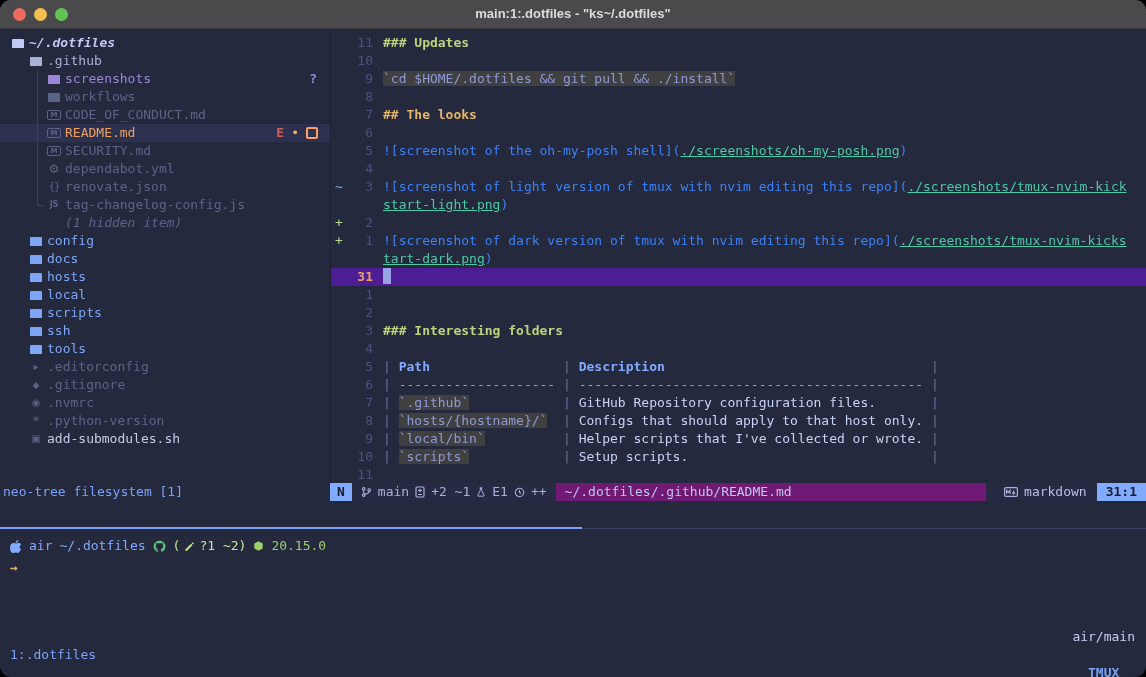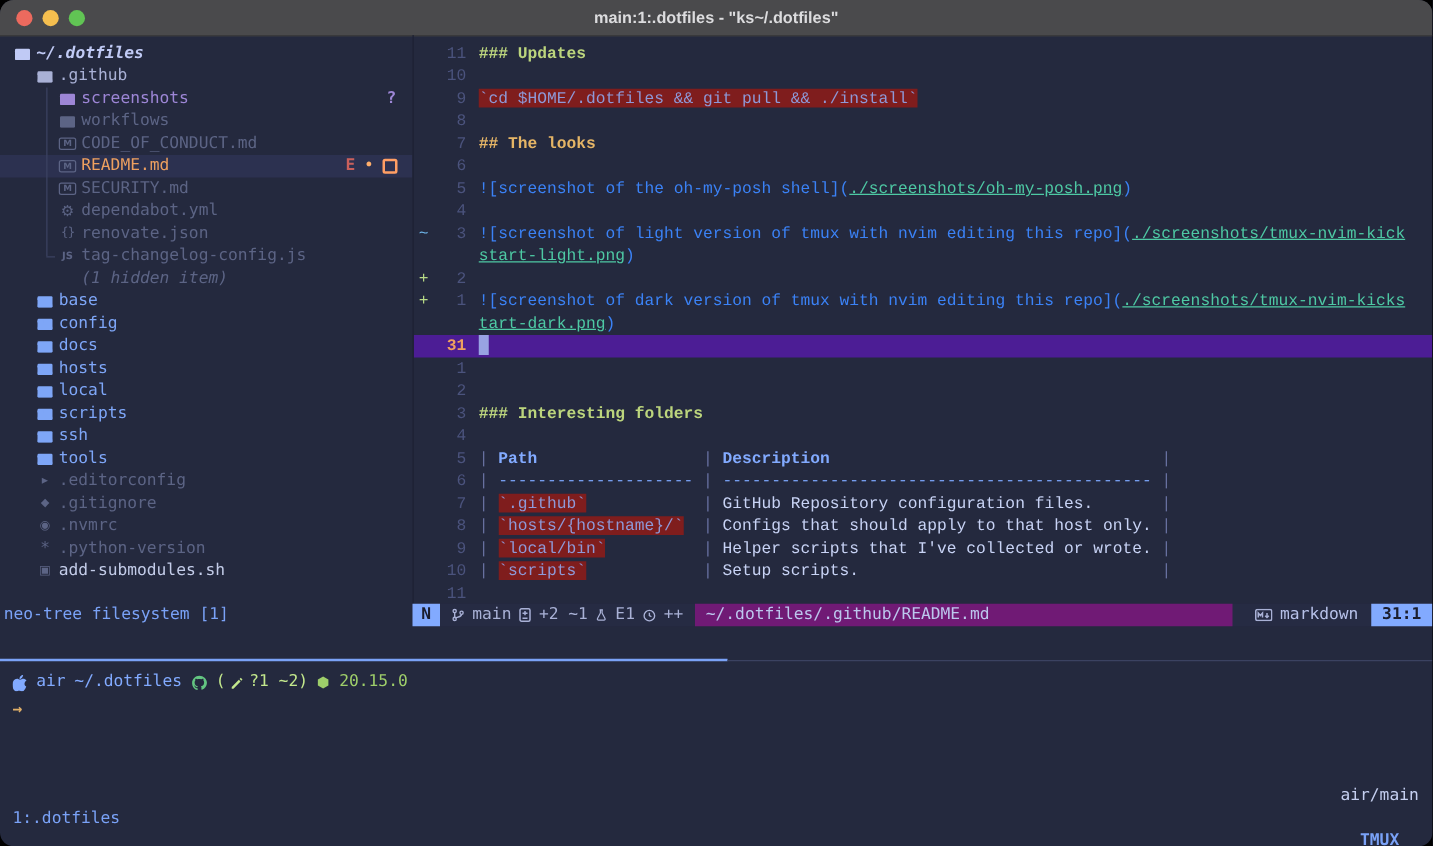--- a/index.html
+++ b/index.html
@@ -52,33 +52,33 @@
   .marks{margin-left:auto;display:flex;align-items:center;gap:7px;padding-right:12px;}
   .mk-e{color:#c9605c;font-weight:bold}
   .mk-dot{color:#ffae6b}
   .mk-box{width:8px;height:8px;border:2px solid #ff9e64;border-radius:2px;display:inline-block}
   .guide-v{position:absolute;left:37px;top:42px;width:1px;height:135px;background:#3b4261;}
   .guide-h{position:absolute;left:37px;top:177px;width:7px;height:1px;background:#3b4261;}
   .neotree-status{position:absolute;left:0;top:455px;width:330px;height:18px;color:#7aa2f7;
         padding-left:3px;box-sizing:border-box;}
   
   .editor{position:absolute;left:330px;top:0;right:0;height:455px;overflow:hidden;
-        padding-top:6px;box-sizing:border-box;border-left:1px solid #1d2033;font-family:Liberation Mono, monospace;}
+        padding-top:6px;box-sizing:border-box;border-left:1px solid #1d2033;}
   .erow{display:flex;height:18px;white-space:pre;}
   .erow.cur{background:#4c1d95;}
   .esign{width:16px;min-width:16px;padding-left:4px;box-sizing:border-box;}
   .esign.chg{color:#6eb4e8}.esign.add{color:#b8db87}
   .enum{width:26px;min-width:26px;text-align:right;color:#4b537d;}
   .erow.cur .enum{color:#eea05f;font-weight:bold;}
   .etext{padding-left:10px;}
   .t-h2{color:#e5b566;font-weight:bold}
   .t-h3{color:#bcd57d;font-weight:bold}
   .t-img{color:#3b82f6}
   .t-link{color:#4ec9a4;text-decoration:underline}
-  .t-code{background:#7f1d1d;color:#8e99d8}
+  .t-code{background:#404040;color:#8e99d8}
   .t-pipe{color:#67709f}
   .t-th{color:#82aaff;font-weight:bold}
   .t-dash{color:#7aa2f7}
   .t-plain{color:#c8d3f5}
   .t-sp{color:#c8d3f5}
   .cursorblock{display:inline-block;width:8px;height:16px;background:#98a3e3;vertical-align:-3px;}
   
   .lualine{position:absolute;left:330px;top:455px;right:0;height:18px;display:flex;
         align-items:stretch;background:#262b43;color:#a9b1d6;}
   .ll-mode{background:#82aaff;color:#1b1e2e;font-weight:bold;padding:0 7px;display:flex;align-items:center;}
@@ -129,21 +129,20 @@
           <div class="tree-row ind1 c-pale"><span class="ticn i-folder"></span><span>.github</span></div>
           <div class="tree-row ind2 c-purple"><span class="ticn i-folder"></span><span>screenshots</span><span class="badge">?</span></div>
           <div class="tree-row ind2 c-dim"><span class="ticn i-folder"></span><span>workflows</span></div>
           <div class="tree-row ind2 c-dim"><span class="ticn i-md"></span><span>CODE_OF_CONDUCT.md</span></div>
           <div class="tree-row ind2 c-orange selected"><span class="ticn i-md"></span><span>README.md</span><span class="marks"><span class="mk-e">E</span><span class="mk-dot">•</span><span class="mk-box"></span></span></div>
           <div class="tree-row ind2 c-dim"><span class="ticn i-md"></span><span>SECURITY.md</span></div>
           <div class="tree-row ind2 c-dim"><span class="ticn i-gear"></span><span>dependabot.yml</span></div>
           <div class="tree-row ind2 c-dim"><span class="ticn i-braces"></span><span>renovate.json</span></div>
           <div class="tree-row ind2 c-dim"><span class="ticn i-js"></span><span>tag-changelog-config.js</span></div>
           <div class="tree-row ind2 c-dim italic"><span class="ticn i-none"></span><span>(1 hidden item)</span></div>
-          <div class="tree-row ind1 c-blue"><span class="ticn i-folder"></span><span>base</span></div>
           <div class="tree-row ind1 c-blue"><span class="ticn i-folder"></span><span>config</span></div>
           <div class="tree-row ind1 c-blue"><span class="ticn i-folder"></span><span>docs</span></div>
           <div class="tree-row ind1 c-blue"><span class="ticn i-folder"></span><span>hosts</span></div>
           <div class="tree-row ind1 c-blue"><span class="ticn i-folder"></span><span>local</span></div>
           <div class="tree-row ind1 c-blue"><span class="ticn i-folder"></span><span>scripts</span></div>
           <div class="tree-row ind1 c-blue"><span class="ticn i-folder"></span><span>ssh</span></div>
           <div class="tree-row ind1 c-blue"><span class="ticn i-folder"></span><span>tools</span></div>
           <div class="tree-row ind1 c-dim"><span class="ticn i-pen"></span><span>.editorconfig</span></div>
           <div class="tree-row ind1 c-dim"><span class="ticn i-diamond"></span><span>.gitignore</span></div>
           <div class="tree-row ind1 c-dim"><span class="ticn i-ring"></span><span>.nvmrc</span></div>

